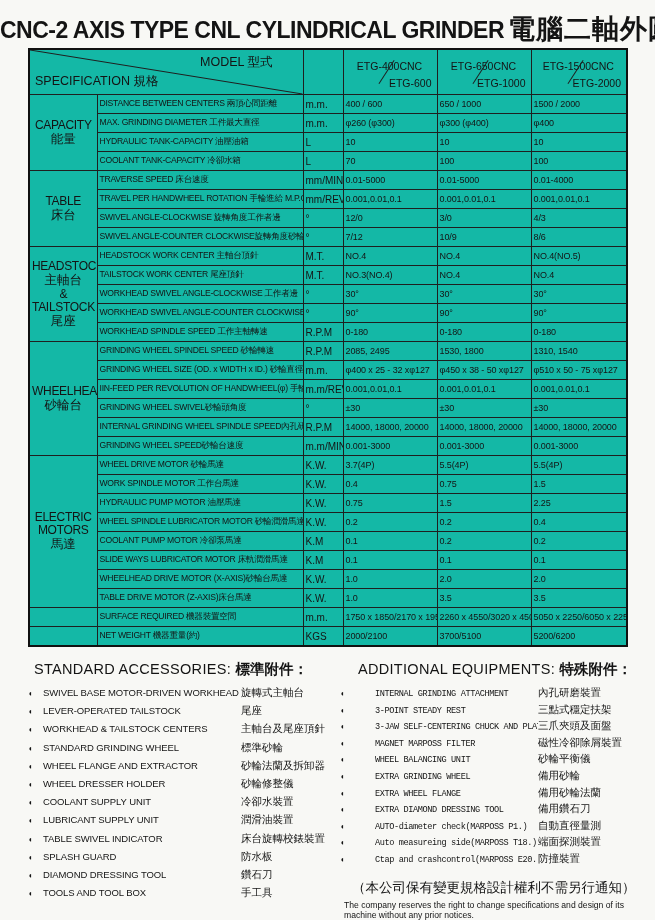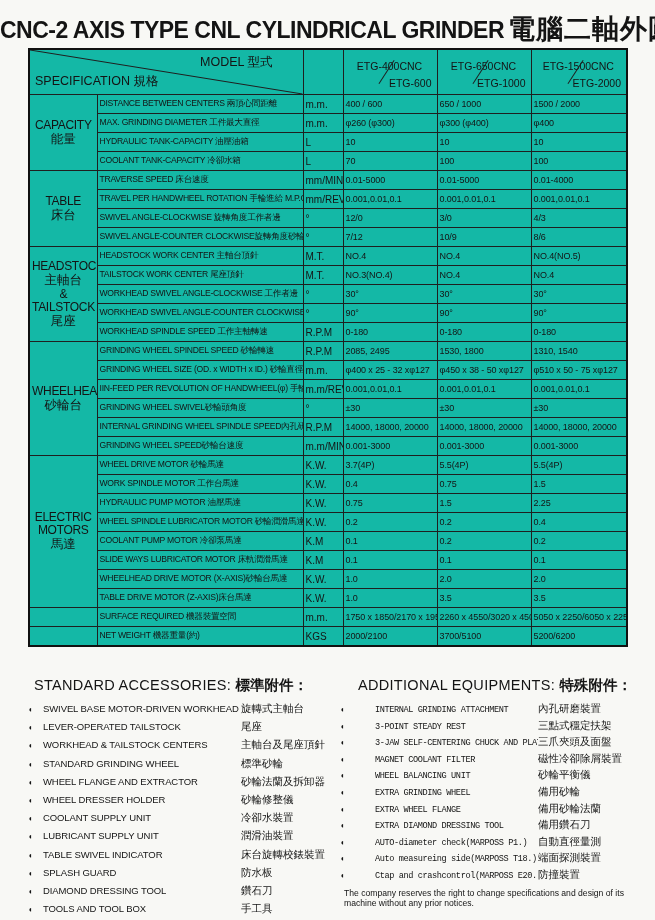--- a/index.html
+++ b/index.html
@@ -48,21 +48,21 @@
   .g-en{font-size:12px;line-height:13px;letter-spacing:-0.3px;}
   .g-zh{font-size:12.5px;line-height:15px;}
   .spec-cell{font-size:8.6px;letter-spacing:-0.25px;padding-left:3px;}
   .unit-cell{font-size:10px;text-align:left;padding-left:4px;}
   .val-cell{font-size:9px;letter-spacing:-0.1px;padding-left:5px;}
 
   
   .bottom{display:flex;margin:13px 0 0 28px;}
   .col-left{width:312px;}
   .col-right{width:308px;}
-  .list-title{white-space:nowrap;margin:16px 0 7px 6px;}
+  .list-title{white-space:nowrap;margin:0 0 7px 6px;}
   .col-right .list-title{margin-left:18px;}
   .lt-en{font-size:14.5px;letter-spacing:0.3px;}
   .lt-zh{font-size:14.5px;font-weight:bold;}
   .acc-item{display:flex;align-items:baseline;height:18.2px;}
   .col-right .acc-item{height:16.6px;}
   .bullet{width:15px;font-size:8px;flex:0 0 15px;}
   .acc-en{flex:0 0 198px;font-size:9.5px;letter-spacing:-0.1px;white-space:nowrap;overflow:hidden;}
   .acc-zh{font-size:10.5px;white-space:nowrap;}
   .col-right .acc-en{
     flex:0 0 163px;
@@ -447,21 +447,21 @@
             <span class="acc-en">3-POINT STEADY REST</span>
             <span class="acc-zh">三點式穩定扶架</span>
           </div>
           <div class="acc-item">
             <span class="bullet">◖</span>
             <span class="acc-en">3-JAW SELF-CENTERING CHUCK AND PLATE</span>
             <span class="acc-zh">三爪夾頭及面盤</span>
           </div>
           <div class="acc-item">
             <span class="bullet">◖</span>
-            <span class="acc-en">MAGNET COOLANT FILTER</span>
+            <span class="acc-en">MAGNET MARPOSS FILTER</span>
             <span class="acc-zh">磁性冷卻除屑裝置</span>
           </div>
           <div class="acc-item">
             <span class="bullet">◖</span>
             <span class="acc-en">WHEEL BALANCING UNIT</span>
             <span class="acc-zh">砂輪平衡儀</span>
           </div>
           <div class="acc-item">
             <span class="bullet">◖</span>
             <span class="acc-en">EXTRA GRINDING WHEEL</span>
@@ -486,17 +486,18 @@
             <span class="bullet">◖</span>
             <span class="acc-en">Auto measureing side(MARPOSS T18.)</span>
             <span class="acc-zh">端面探測裝置</span>
           </div>
           <div class="acc-item">
             <span class="bullet">◖</span>
             <span class="acc-en">Ctap and crashcontrol(MARPOSS E20.)</span>
             <span class="acc-zh">防撞裝置</span>
           </div>
         </div>
+      <div class="footer-zh">（本公司保有變更規格設計權利不需另行通知）</div>
       <div class="footer-en">The company reserves the right to change specifications and design of its machine without any prior notices.</div>
     </div>
   </div>
 
 </div>
 
 </body></html>

